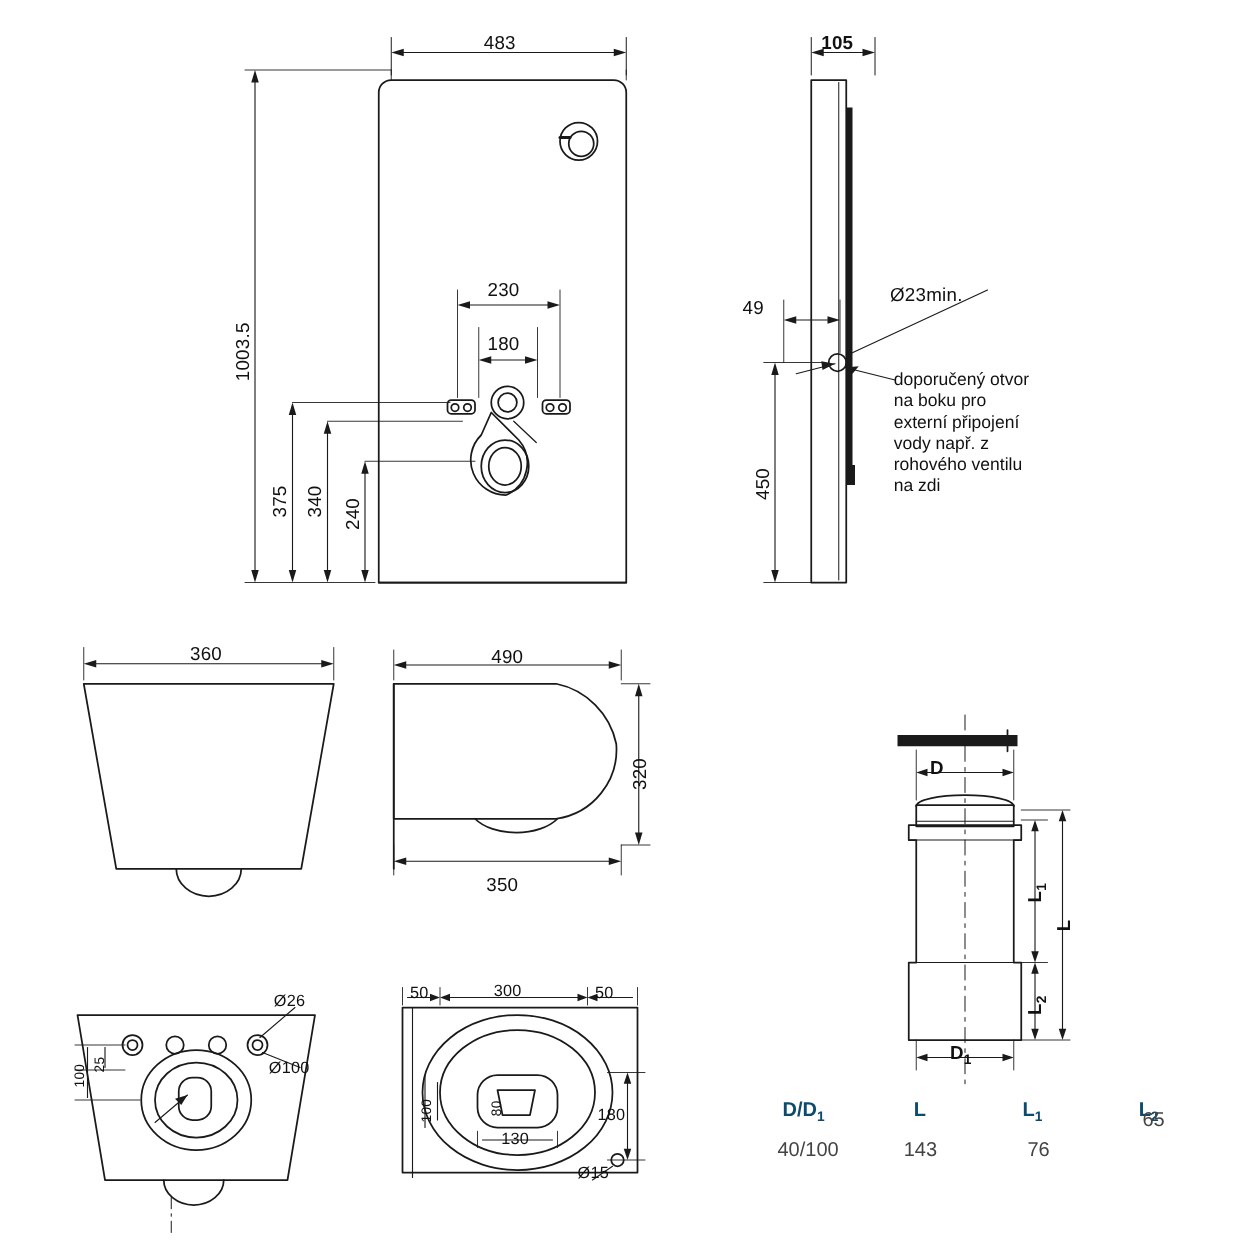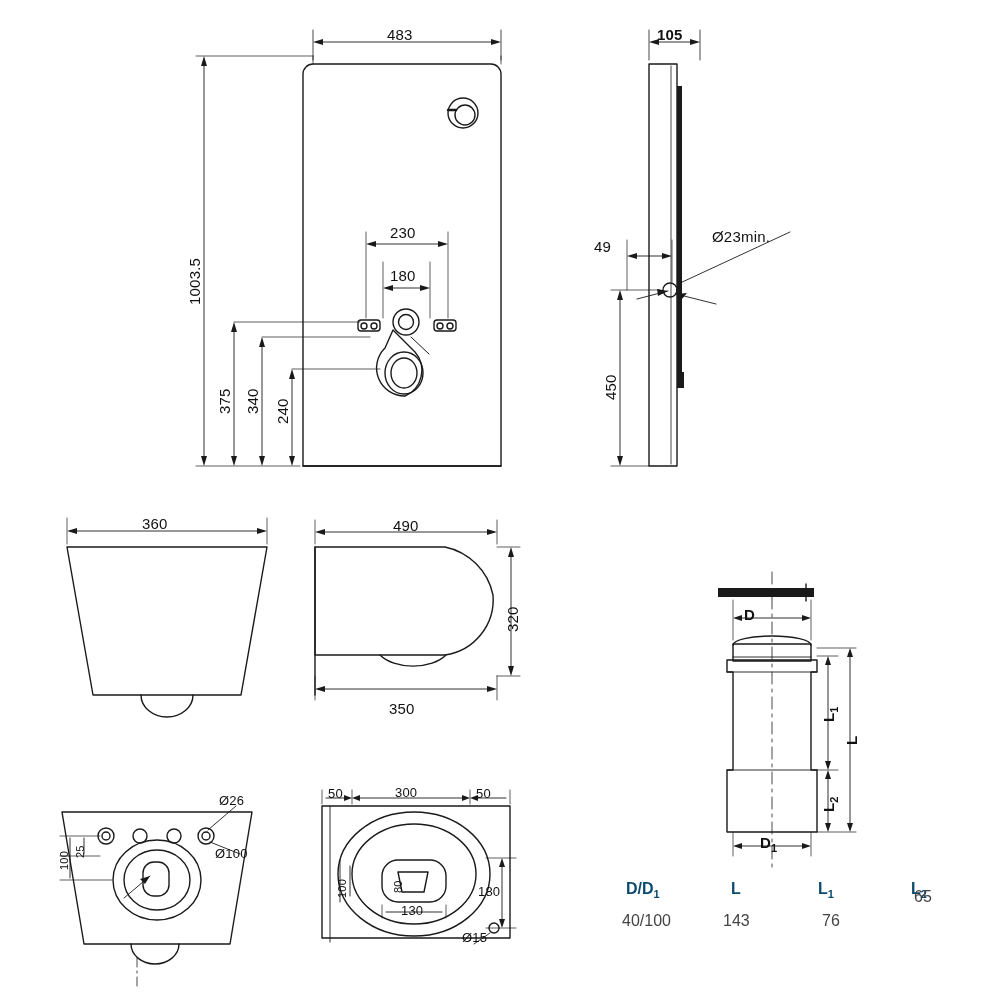--- a/index.html
+++ b/index.html
@@ -253,22 +253,28 @@
 <div class="lbl" style="left:390px;top:224px;text-align:right;">230</div>
 <div class="lbl" style="left:390px;top:267px;">180</div>
 <div class="lbl rot" style="left:216px;top:414px;transform:rotate(-90deg);">375</div>
 <div class="lbl rot" style="left:244px;top:414px;transform:rotate(-90deg);">340</div>
 <div class="lbl rot" style="left:274px;top:424px;transform:rotate(-90deg);">240</div>
 
 <div class="lbl" style="left:657px;top:26px;font-weight:bold;">105</div>
 <div class="lbl" style="left:594px;top:238px;">49</div>
 <div class="lbl rot" style="left:602px;top:400px;transform:rotate(-90deg);">450</div>
 <div class="lbl" style="left:712px;top:228px;">Ø23min.</div>
-
-<div class="lbl" style="left:142px;top:515px;">360</div>
+<div class="note" style="left:715px;top:295px;">doporučený otvor
+na boku pro
+externí připojení
+vody např. z
+rohového ventilu
+na zdi</div>
+
+<div class="lbl" style="left:152px;top:515px;">360</div>
 <div class="lbl" style="left:393px;top:517px;">490</div>
 <div class="lbl rot" style="left:504px;top:632px;transform:rotate(-90deg);">320</div>
 <div class="lbl" style="left:389px;top:684px;margin-top:16px;">350</div>
 
 <div class="lbl sm" style="left:219px;top:793px;">Ø26</div>
 <div class="lbl sm" style="left:215px;top:846px;">Ø100</div>
 <div class="lbl xs rot" style="left:58px;top:870px;transform:rotate(-90deg);">100</div>
 <div class="lbl xs rot" style="left:74px;top:858px;transform:rotate(-90deg);">25</div>
 
 <div class="lbl sm" style="left:328px;top:786px;">50</div>

